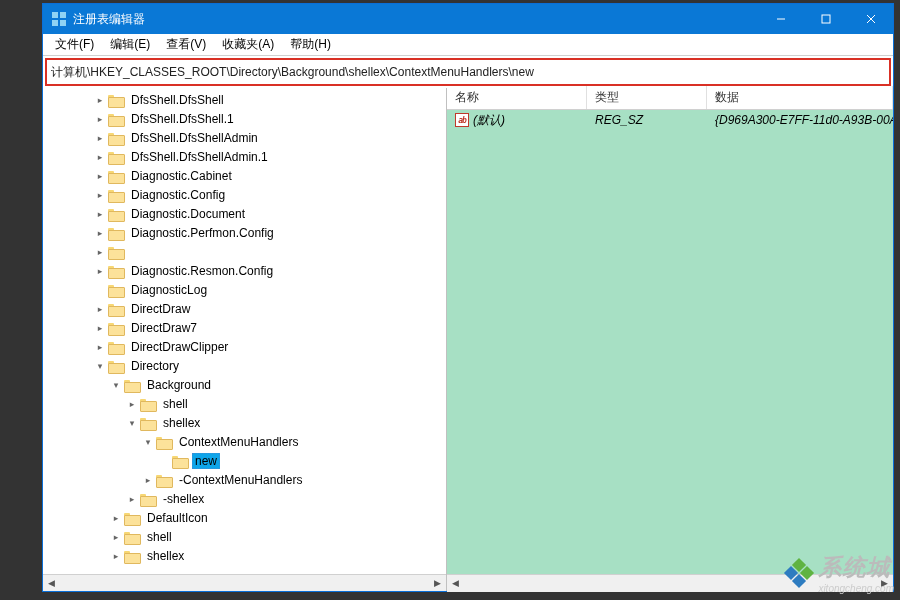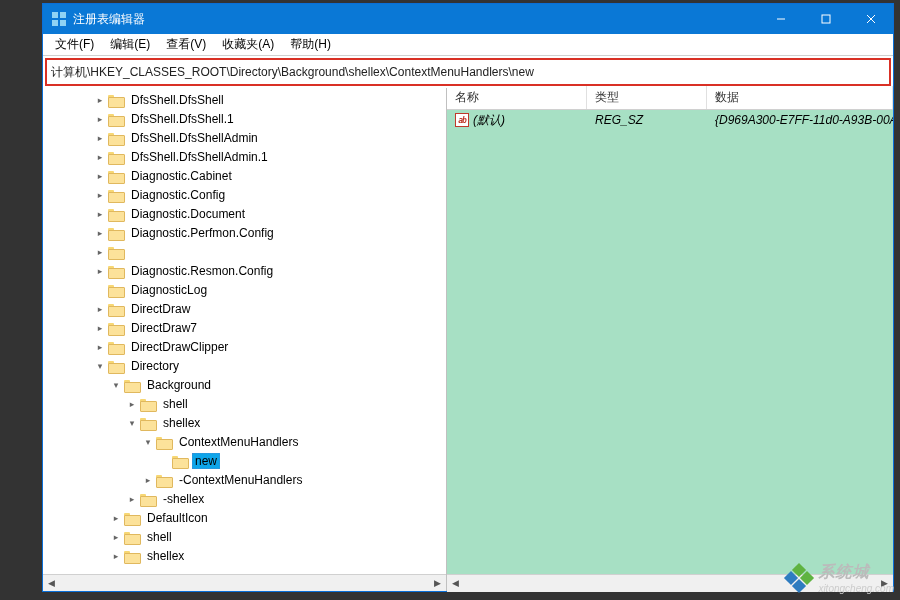--- a/index.html
+++ b/index.html
@@ -29,21 +29,21 @@
   .listhdr { display: flex; background: #fff; border-bottom: 1px solid #d0d0d0; height: 22px; align-items: flex-end; font-size: 12px; }
   .listhdr .col { padding: 3px 8px; border-right: 1px solid #e0e0e0; color: #333; }
   .col-name { width: 140px; }
   .col-type { width: 120px; }
   .col-data { flex: 1; }
   .listbody { flex:1; overflow:auto;font-style:italic; }
   .row { display: flex; height: 20px; align-items: center; font-size: 12px; color: #000; }
   .row .cell { padding: 0 8px; display: flex; align-items: center; overflow: hidden; text-overflow: ellipsis; white-space: nowrap; }
   .valicon { width: 14px; height: 14px; background:#fff; border:1px solid #c0392b; display:inline-flex; align-items:center; justify-content:center; margin-right:4px; font-size:8px; color:#c0392b; font-weight:bold; font-family: Consolas, monospace; letter-spacing:-1px; }
   .watermark { position:absolute; right: 6px; bottom: 6px; color:#999; font-size:14px; font-style:italic; pointer-events:none; display:flex; align-items:center; }
-  .watermark .txt1 { color:#bbb; font-size:16px; font-weight:bold; letter-spacing:1px; }
+  .watermark .txt1 { color:#bbb; font-size:23px; font-weight:bold; letter-spacing:1px; }
   .watermark .txt2 { color:#ccc; font-size:10px; }
   .watermark .dots { width:26px; height:26px; margin-right:6px; position:relative; }
   .watermark .dots span { position:absolute; width:10px; height:10px; background:#5fb341; transform:rotate(45deg); }
   .watermark .dots span:nth-child(1){ left:8px; top:0; }
   .watermark .dots span:nth-child(2){ left:0; top:8px; background:#2e7cc0; }
   .watermark .dots span:nth-child(3){ left:16px; top:8px; }
   .watermark .dots span:nth-child(4){ left:8px; top:16px; background:#2e7cc0; }
 </style>
 </head>
 <body>

